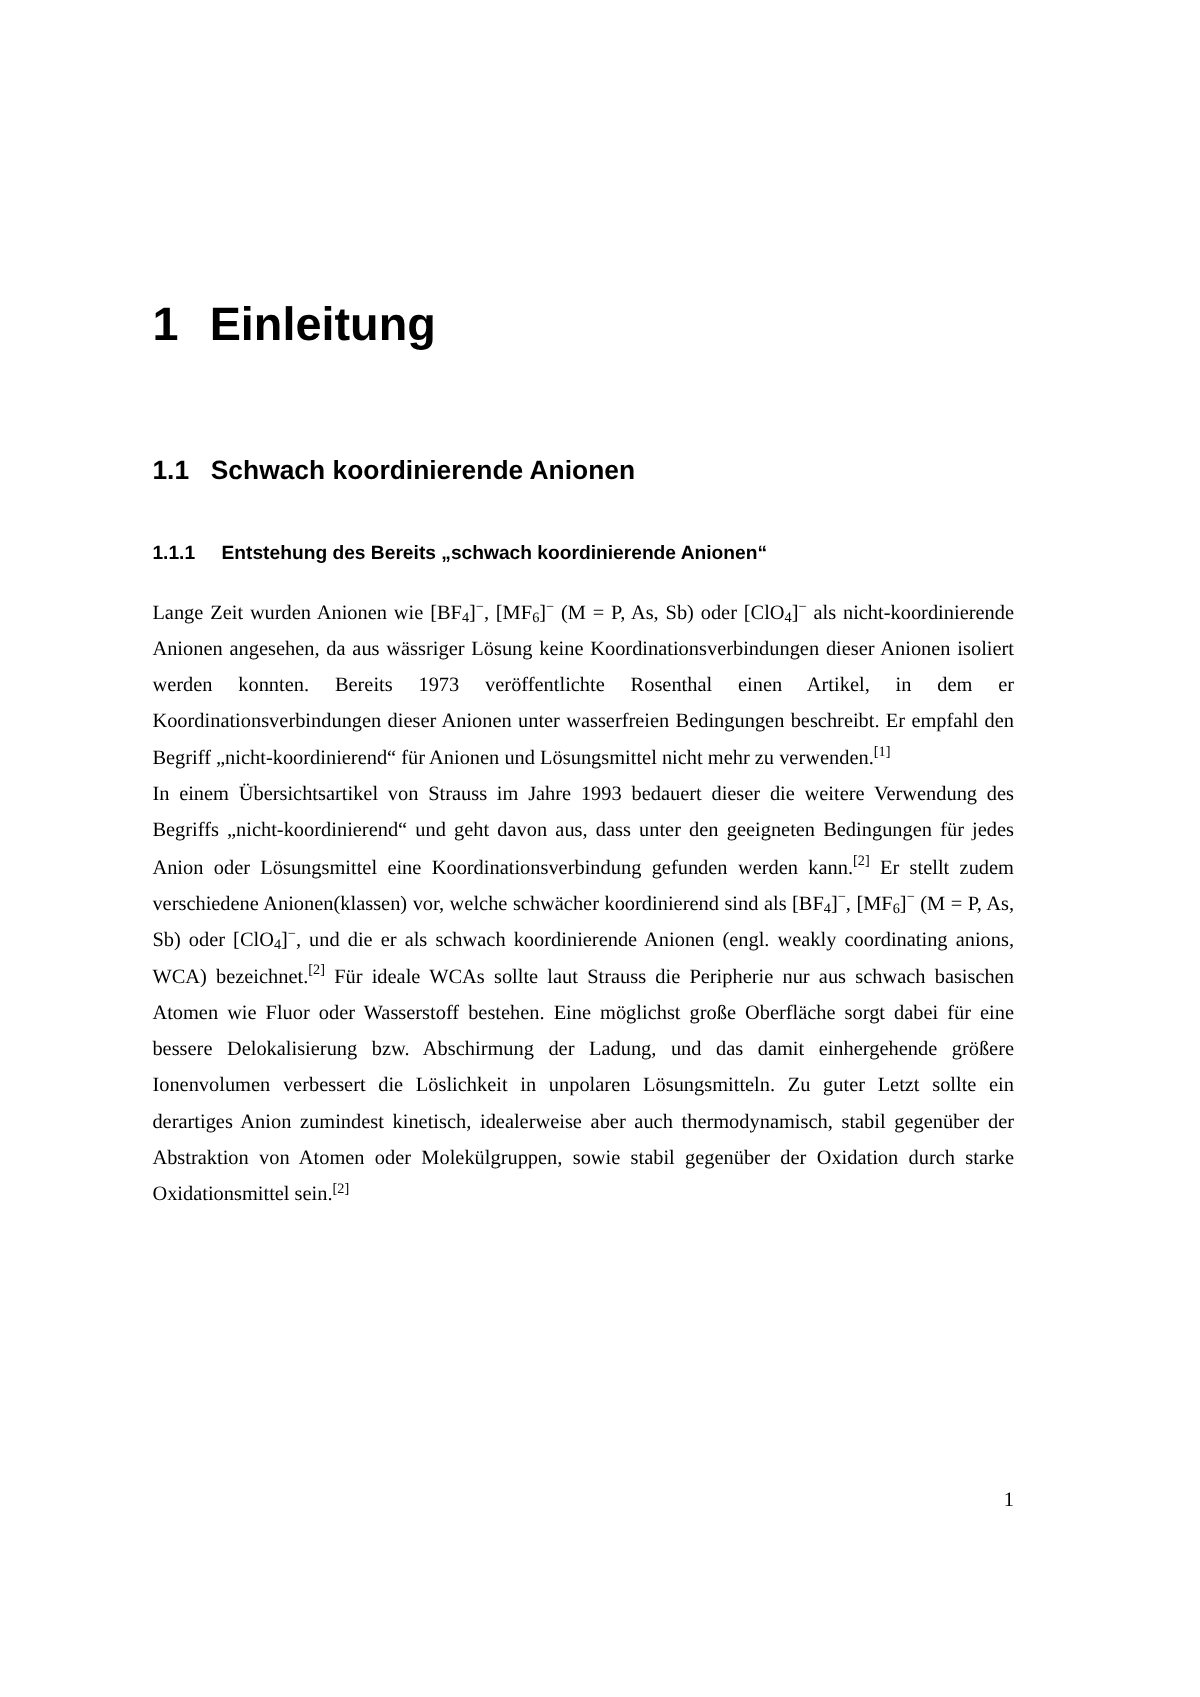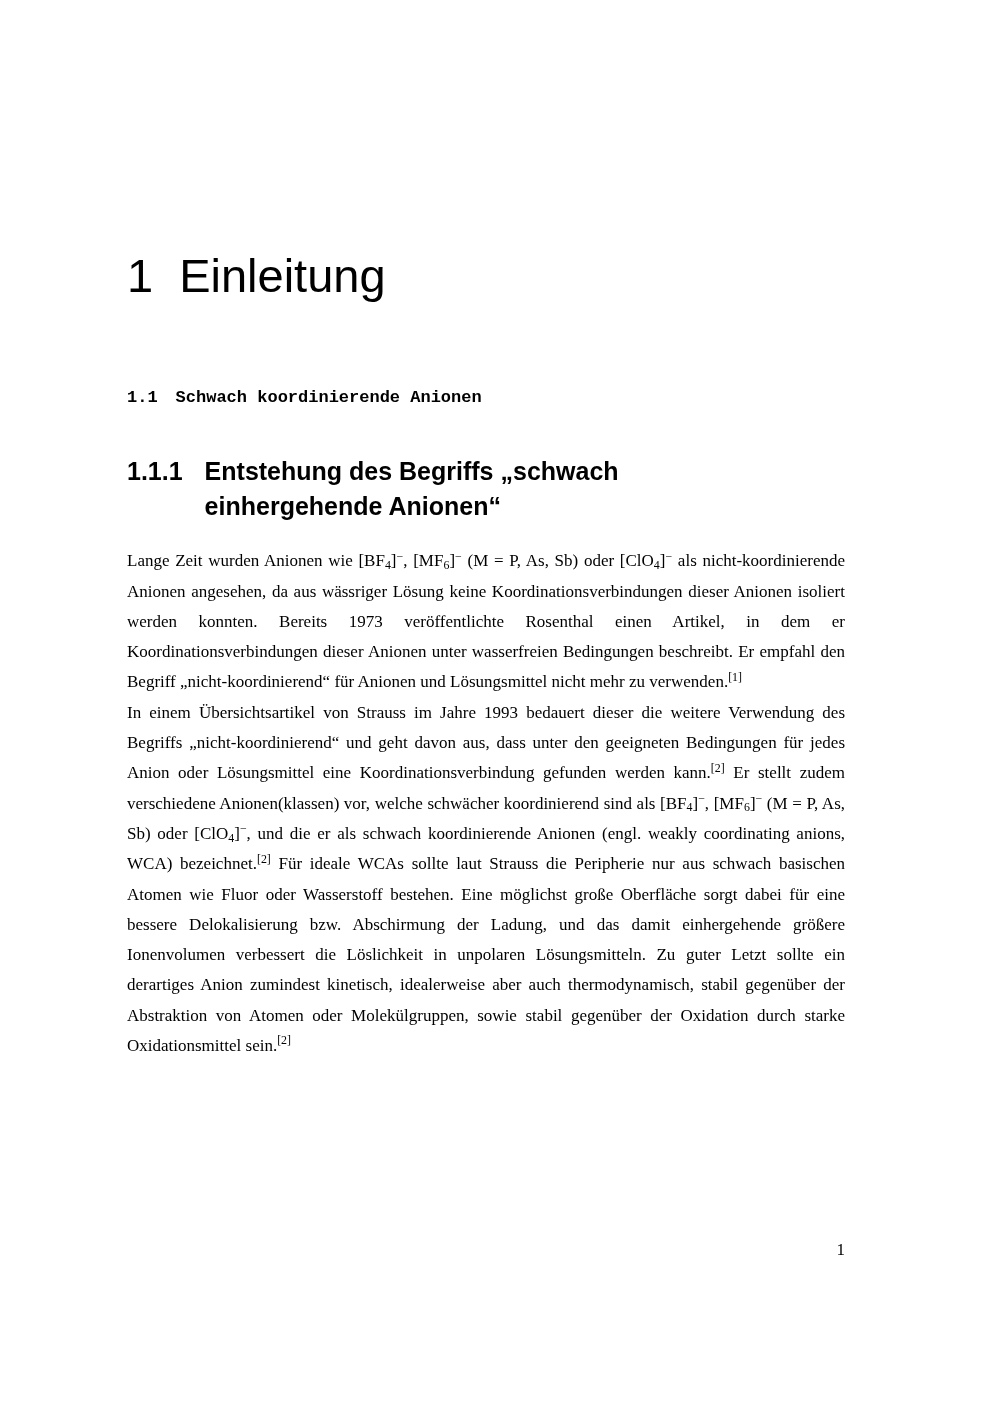--- a/index.html
+++ b/index.html
@@ -17,39 +17,39 @@
   }
   .content {
     position: absolute;
     left: 127px;
     top: 0;
     width: 718px;
   }
   h1.chapter {
     margin: 250px 0 0 0;
     font-family: "Liberation Sans", sans-serif;
-    font-weight: 400;
-    font-size: 47px;
+    font-weight: 700;
+    font-size: 39px;
     line-height: 1.1;
     letter-spacing: 0px;
   }
   h1.chapter .num { margin-right: 26px; }
   h2.section {
     margin: 86px 0 0 0;
-    font-family: Liberation Mono, monospace;
+    font-family: Liberation Sans, sans-serif;
     font-weight: 700;
-    font-size: 17px;
+    font-size: 22px;
     line-height: 1.15;
   }
   h2.section .num { margin-right: 18px; }
   h3.subsection {
     margin: 47px 0 0 0;
     font-family: "Liberation Sans", sans-serif;
     font-weight: 700;
-    font-size: 25px;
+    font-size: 16px;
     line-height: 1.4;
     display: flex;
     align-items: flex-start;
     column-gap: 22px;
   }
   h3.subsection .stitle {
     max-width: 582px;
   }
   .body-text {
     margin-top: 22px;
@@ -97,21 +97,21 @@
     <h1 class="chapter">
       <span class="num">1</span><span>Einleitung</span>
     </h1>
 
     <h2 class="section">
       <span class="num">1.1</span><span>Schwach koordinierende Anionen</span>
     </h2>
 
     <h3 class="subsection">
       <span class="num">1.1.1</span>
-      <span class="stitle">Entstehung des Begriffs „schwach einhergehende Anionen“</span>
+      <span class="stitle">Entstehung des Bereits „schwach koordinierende Anionen“</span>
     </h3>
 
     <div class="body-text">
         <p>Lange Zeit wurden Anionen wie [BF<sub>4</sub>]<sup>−</sup>, [MF<sub>6</sub>]<sup>−</sup> (M = P, As, Sb) oder [ClO<sub>4</sub>]<sup>−</sup> als nicht-koordinierende Anionen angesehen, da aus wässriger Lösung keine Koordinationsverbindungen dieser Anionen isoliert werden konnten. Bereits 1973 veröffentlichte Rosenthal einen Artikel, in dem er Koordinationsverbindungen dieser Anionen unter wasserfreien Bedingungen beschreibt. Er empfahl den Begriff „nicht-koordinierend“ für Anionen und Lösungsmittel nicht mehr zu verwenden.<sup>[1]</sup></p>
         <p>In einem Übersichtsartikel von Strauss im Jahre 1993 bedauert dieser die weitere Verwendung des Begriffs „nicht-koordinierend“ und geht davon aus, dass unter den geeigneten Bedingungen für jedes Anion oder Lösungsmittel eine Koordinationsverbindung gefunden werden kann.<sup>[2]</sup> Er stellt zudem verschiedene Anionen(klassen) vor, welche schwächer koordinierend sind als [BF<sub>4</sub>]<sup>−</sup>, [MF<sub>6</sub>]<sup>−</sup> (M = P, As, Sb) oder [ClO<sub>4</sub>]<sup>−</sup>, und die er als schwach koordinierende Anionen (engl. weakly coordinating anions, WCA) bezeichnet.<sup>[2]</sup> Für ideale WCAs sollte laut Strauss die Peripherie nur aus schwach basischen Atomen wie Fluor oder Wasserstoff bestehen. Eine möglichst große Oberfläche sorgt dabei für eine bessere Delokalisierung bzw. Abschirmung der Ladung, und das damit einhergehende größere Ionenvolumen verbessert die Löslichkeit in unpolaren Lösungsmitteln. Zu guter Letzt sollte ein derartiges Anion zumindest kinetisch, idealerweise aber auch thermodynamisch, stabil gegenüber der Abstraktion von Atomen oder Molekülgruppen, sowie stabil gegenüber der Oxidation durch starke Oxidationsmittel sein.<sup>[2]</sup></p>
       </div>
 
   </div>
 
   <div class="pagenum">1</div>

